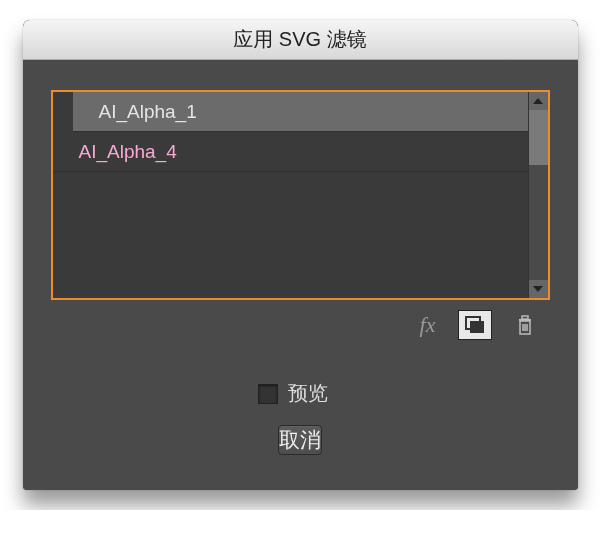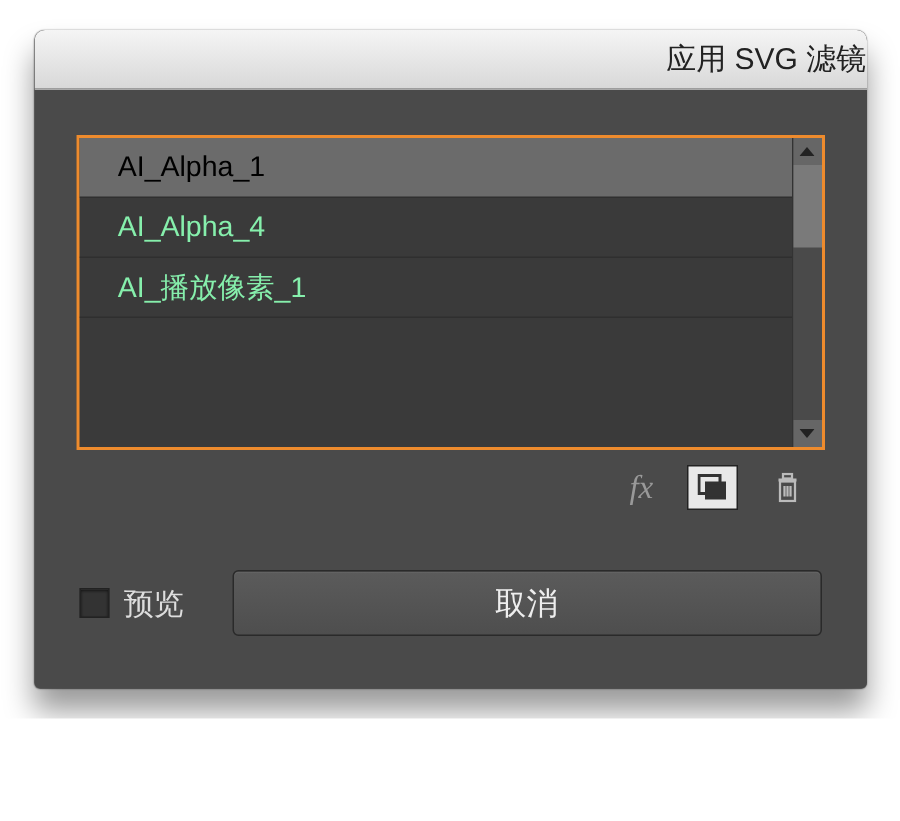--- a/index.html
+++ b/index.html
@@ -17,21 +17,21 @@
     border-radius: 7px 7px 4px 4px;
     overflow: hidden;
     box-shadow: 0 15px 20px rgba(0,0,0,0.4), 0 0 1px rgba(0,0,0,0.6);
   }
   .titlebar {
     height: 40px;
     background: linear-gradient(#f5f5f5, #d8d8d8);
     border-bottom: 1px solid #aaa;
     display: flex;
     align-items: center;
-    justify-content: flex-end;
+    justify-content: center;
     font-size: 20px;
     color: #222;
   }
   .content {
     padding: 30px 28px 35px 28px;
   }
   .listbox-wrap {
     border: 2px solid #ee8b2d;
     background: #3a3a3a;
     display: flex;
@@ -39,29 +39,30 @@
   }
   .listbox {
     flex: 1;
     overflow: hidden;
   }
   .list-item {
     height: 40px;
     display: flex;
     align-items: center;
     padding-left: 26px;
-    color: #86efac;
+    color: #f9a8d4;
     font-size: 19px;
     font-weight: 300;
     border-bottom: 1px solid #2f2f2f;
     cursor: pointer;
   }
   .list-item.selected {
     background: #6b6b6b;
-    color: #000000;
+    color: #e5e5e5;
+    margin-left: 20px;
   }
   .scrollbar {
     width: 20px;
     background: #555;
     position: relative;
     border-left: 1px solid #333;
     display: flex;
     flex-direction: column;
   }
   .scroll-arrow {
@@ -103,20 +104,21 @@
   .icon-btn.active {
     background:#e8e8e8;
     border:1px solid #222;
   }
   .bottom-row {
     display:flex;
     align-items:center;
     gap: 18px;
     margin-top: 34px;
     padding: 0 2px;
+    flex-direction: column;
   }
   .checkbox {
     display:flex;
     align-items:center;
     gap:10px;
     color:#ddd;
     font-size:20px;
     font-weight:300;
     cursor:pointer;
     flex: 0 0 auto;
@@ -154,23 +156,20 @@
   <div class="content">
 
     <div class="listbox-wrap">
       <div class="listbox" id="listbox">
           <div class="list-item selected">
             <span>AI_Alpha_1</span>
           </div>
           <div class="list-item">
             <span>AI_Alpha_4</span>
           </div>
-          <div class="list-item">
-            <span>AI_播放像素_1</span>
-          </div>
         </div>
       <div class="scrollbar">
         <div class="scroll-arrow">
           <svg width="10" height="6">
               <polygon points="5,0 10,6 0,6" fill="#222"></polygon>
             </svg>
         </div>
         <div class="scroll-track">
           <div class="scroll-thumb"></div>
         </div>

